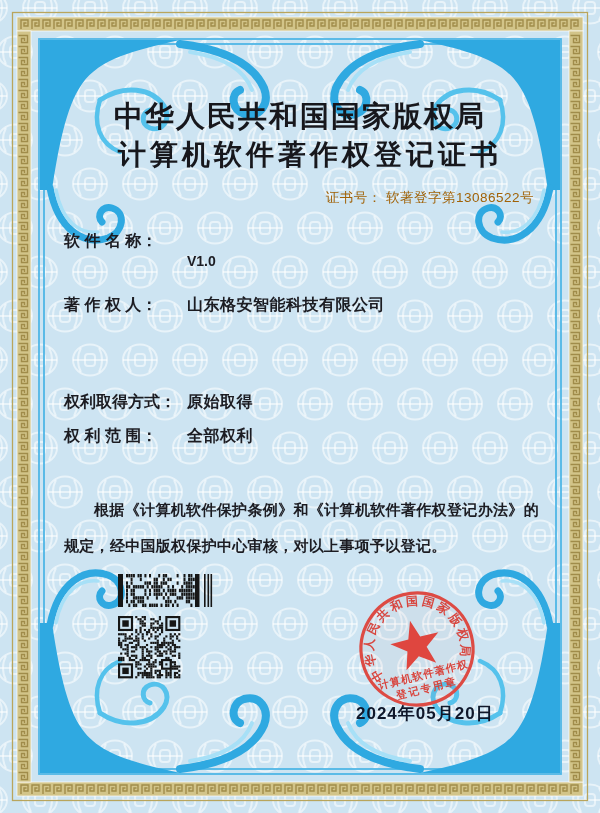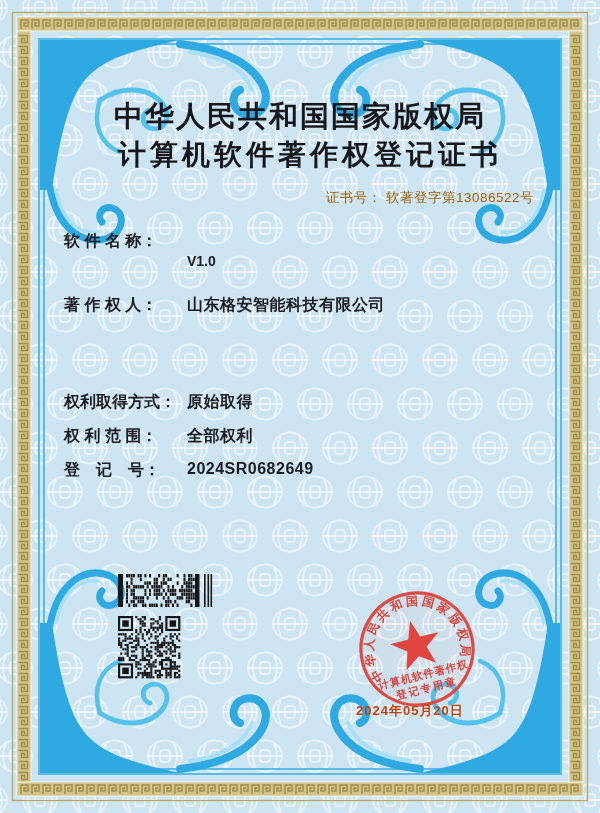--- a/index.html
+++ b/index.html
@@ -30,21 +30,21 @@
   .row{display:flex;left:64px;font-size:16px;font-weight:bold;color:#1c1c22;white-space:nowrap;}
   .row .lbl{width:123px;flex:none;}
   .row .val{letter-spacing:.5px;}
   .version{left:187px;font-size:14px;font-weight:bold;color:#1c1c22;}
   .statement{
     left:64px;top:492px;width:475px;
     font-size:15px;line-height:36px;font-weight:bold;color:#1c1c22;
     text-align:justify;text-indent:2em;letter-spacing:.3px;
   }
   .date{
-    left:356px;top:702px;font-size:13px;font-weight:bold;color:#c2410c;
+    left:356px;top:702px;font-size:17px;font-weight:bold;color:#0f172a;
     letter-spacing:1px;white-space:nowrap;
   }
 </style>
 </head>
 <body>
 
 <div id="cert">
 
   <svg id="deco" width="600" height="813" viewBox="0 0 600 813">
     <defs>
@@ -1095,20 +1095,17 @@
   <div class="abs row" style="top:392px">
     <span class="lbl">权利取得方式：</span>
     <span class="val">原始取得</span>
   </div>
 
   <div class="abs row" style="top:426px">
     <span class="lbl">权 利 范 围：</span>
     <span class="val">全部权利</span>
   </div>
 
-  <div class="abs row" style="top:460px">
-    <span class="lbl">登　记　号：</span>
-    <span class="val">2024SR0682649</span>
-  </div>
-
+
+  <div class="abs statement">根据《计算机软件保护条例》和《计算机软件著作权登记办法》的规定，经中国版权保护中心审核，对以上事项予以登记。</div>
 
   <div class="abs date">2024年05月20日</div>
 </div>
 
 </body></html>

